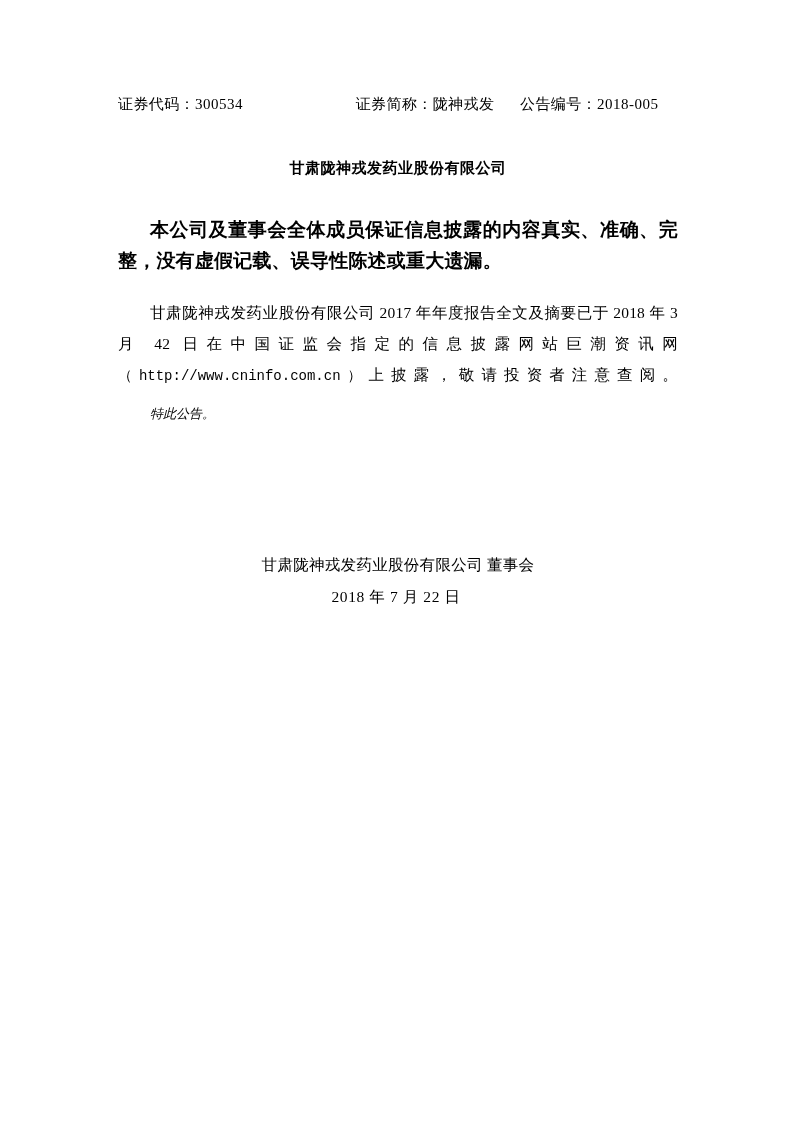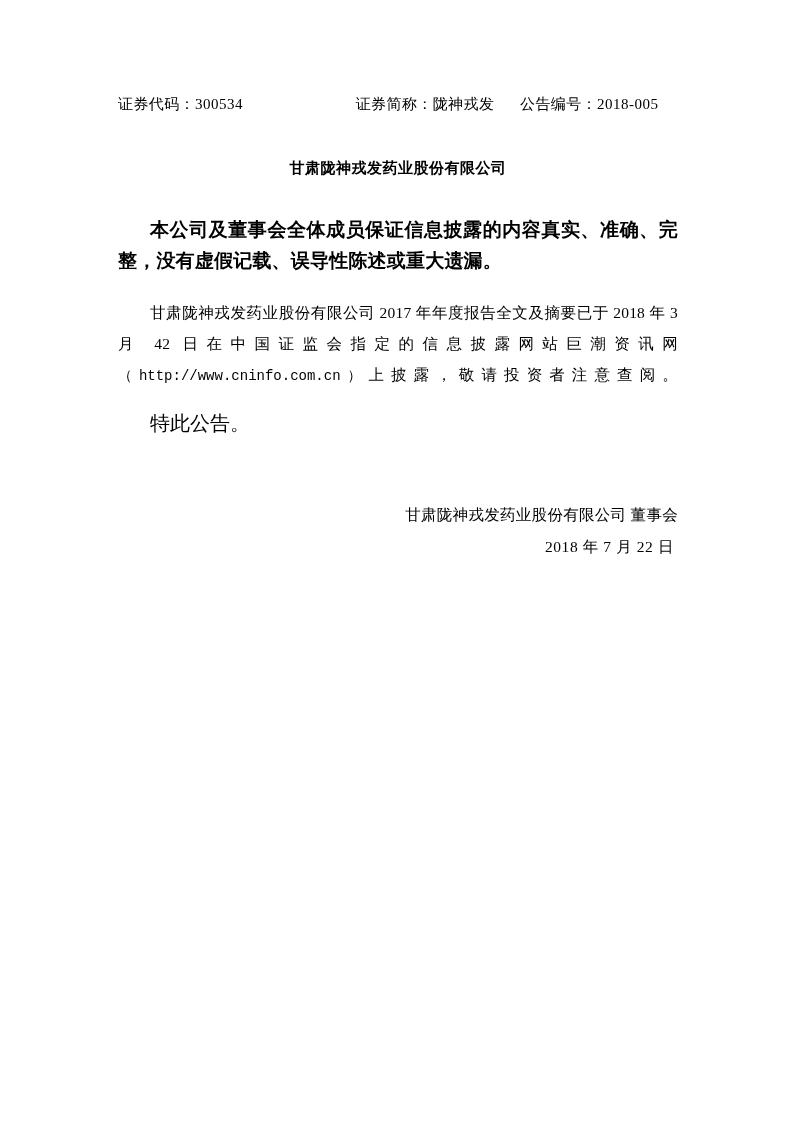--- a/index.html
+++ b/index.html
@@ -90,30 +90,31 @@
     text-align: justify;
     text-align-last: justify;
   }
   .mono-url {
     font-family: "Liberation Mono", "DejaVu Sans Mono", monospace;
     font-size: 14px;
     letter-spacing: 0;
   }
 
   .short-para {
-    margin-top: 16px;
-    font-size: 20px;
+    margin-top: 6px;
+    font-size: 13px;
     line-height: 31px;
     text-indent: 32px;
+    font-style: italic;
   }
 
   
   .sign-block {
-    margin-top: 60px;
-    text-align: right;
+    margin-top: 120px;
+    text-align: center;
     font-size: 15.5px;
     line-height: 32px;
     letter-spacing: 0.3px;
   }
   .sign-line-2 {
     padding-right: 4px;
     letter-spacing: 0.6px;
   }
 </style>
 </head>

